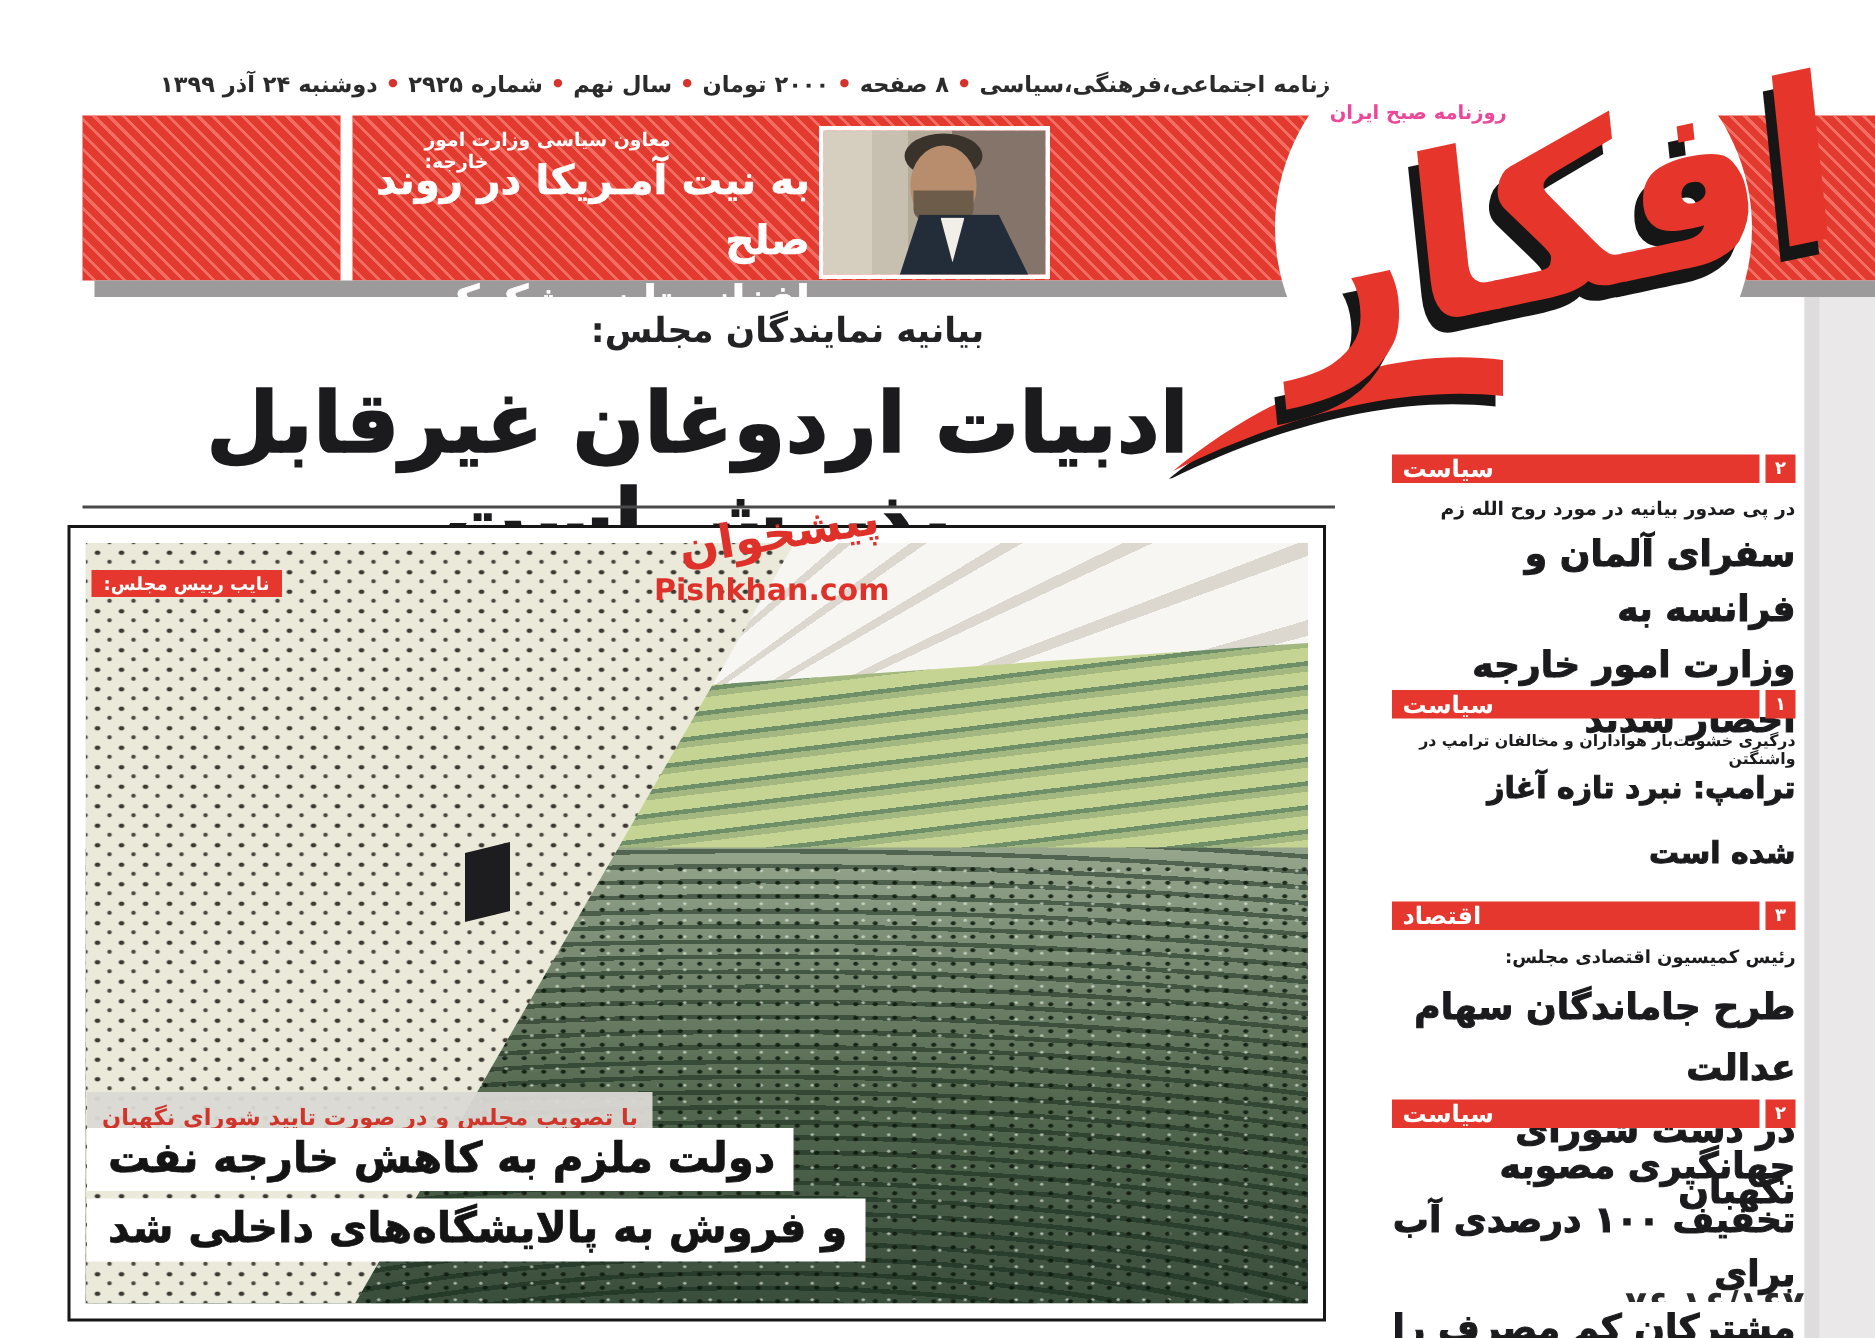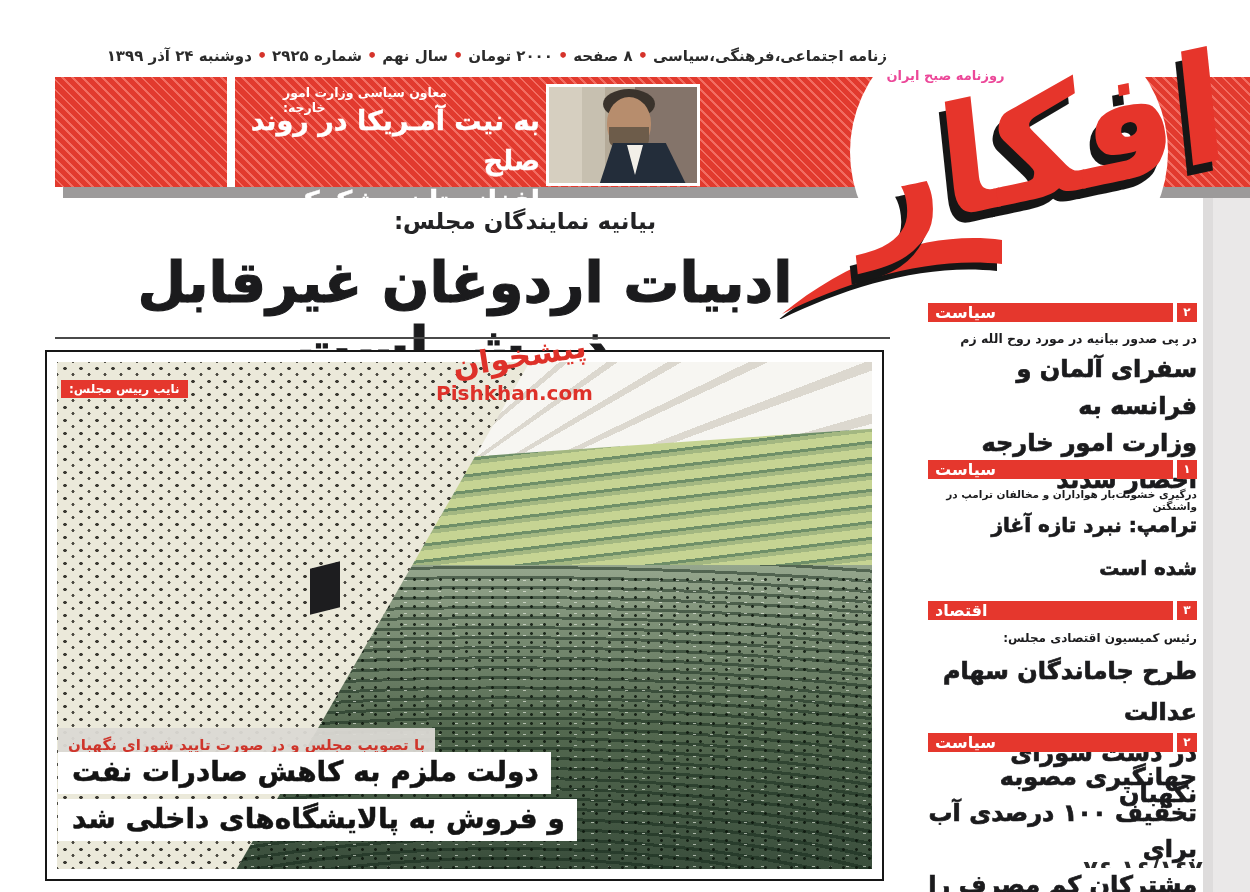--- a/index.html
+++ b/index.html
@@ -170,21 +170,21 @@
       <div class="ph-dome"></div>
       <div class="ph-gallery"></div>
       <div class="ph-floor"></div>
       <div class="ph-arcs"></div>
       <div class="ph-crowd"></div>
       <div class="ph-wall"></div>
       <div class="ph-screen"></div>
     </div>
     <div class="ph-label">نایب رییس مجلس:</div>
     <div class="ph-bottom-kicker">با تصویب مجلس و در صورت تایید شورای نگهبان</div>
-    <div class="ph-bar ph-bar1">دولت ملزم به کاهش صادرات نفت</div>
+    <div class="ph-bar ph-bar1">دولت ملزم به کاهش خارجه نفت</div>
     <div class="ph-bar ph-bar2">و فروش به پالایشگاه‌های داخلی شد</div>
   </div>
 
   <div class="section s1">
     <div class="sec-bar">
       <span class="sec-cat">سیاست</span>
     </div>
     <div class="sec-num">۲</div>
     <div class="sec-kicker">در پی صدور بیانیه در مورد روح الله زم</div>
     <div class="sec-headline">سفرای آلمان و فرانسه به

